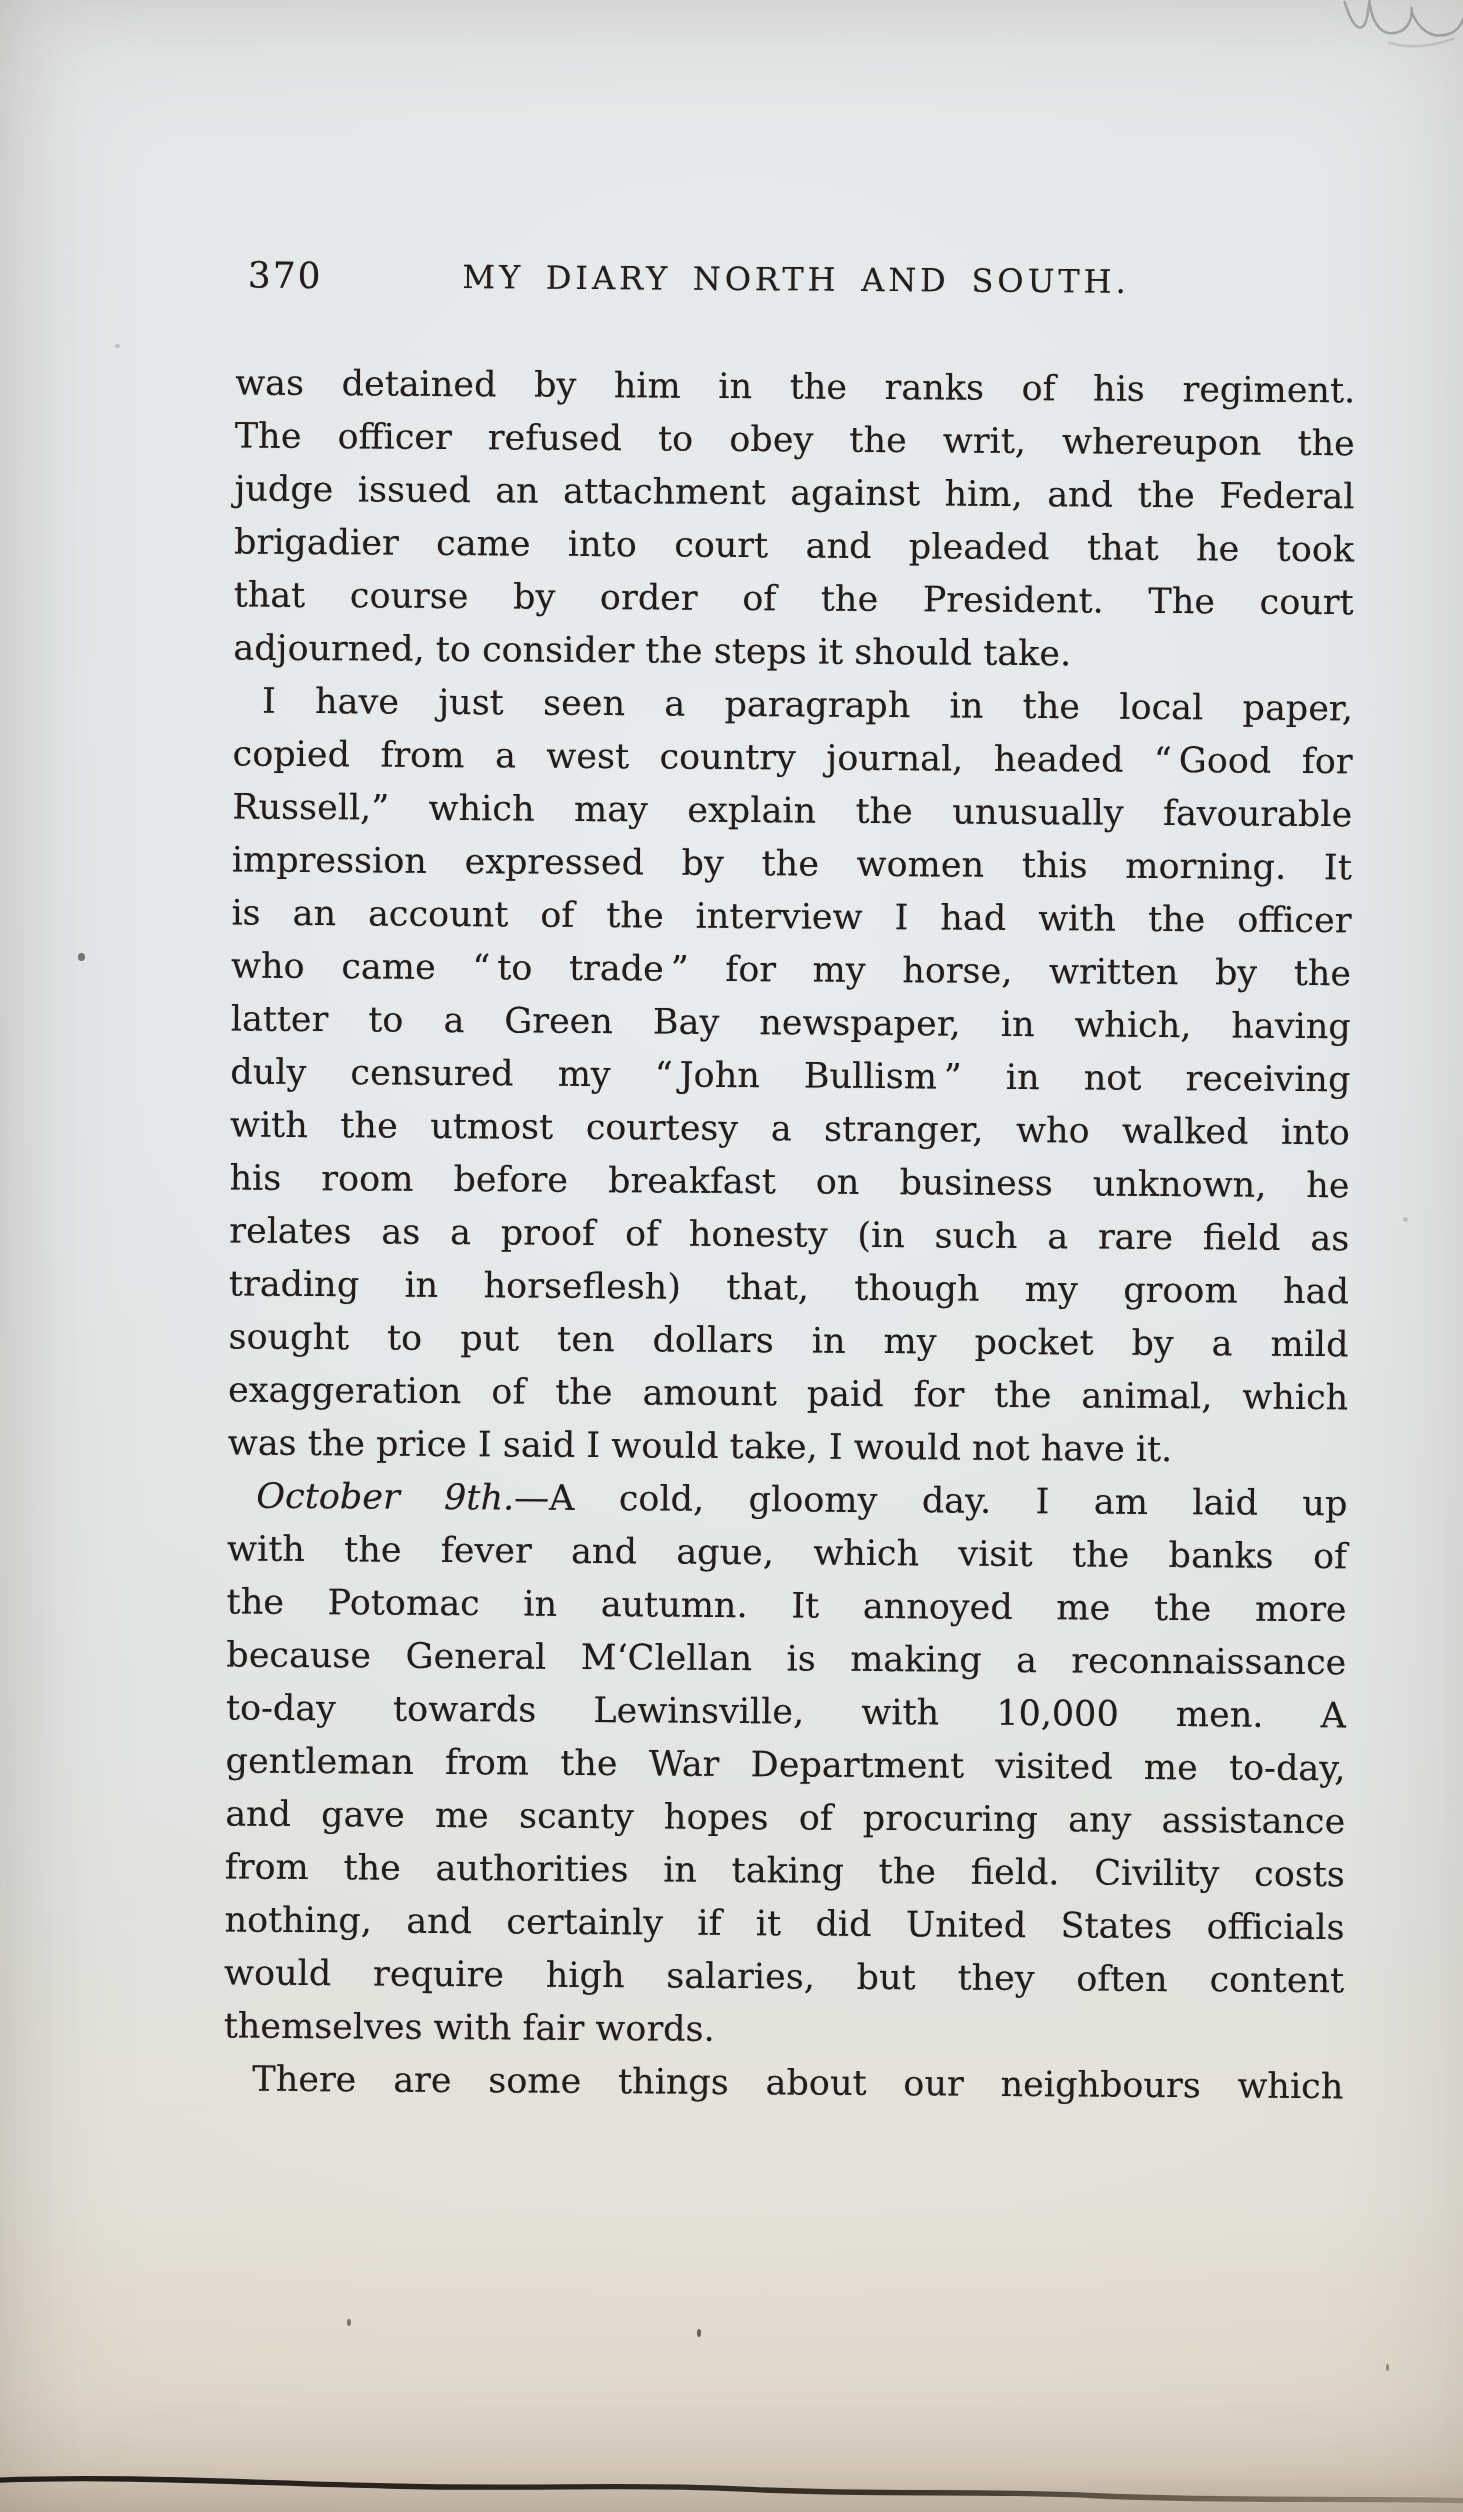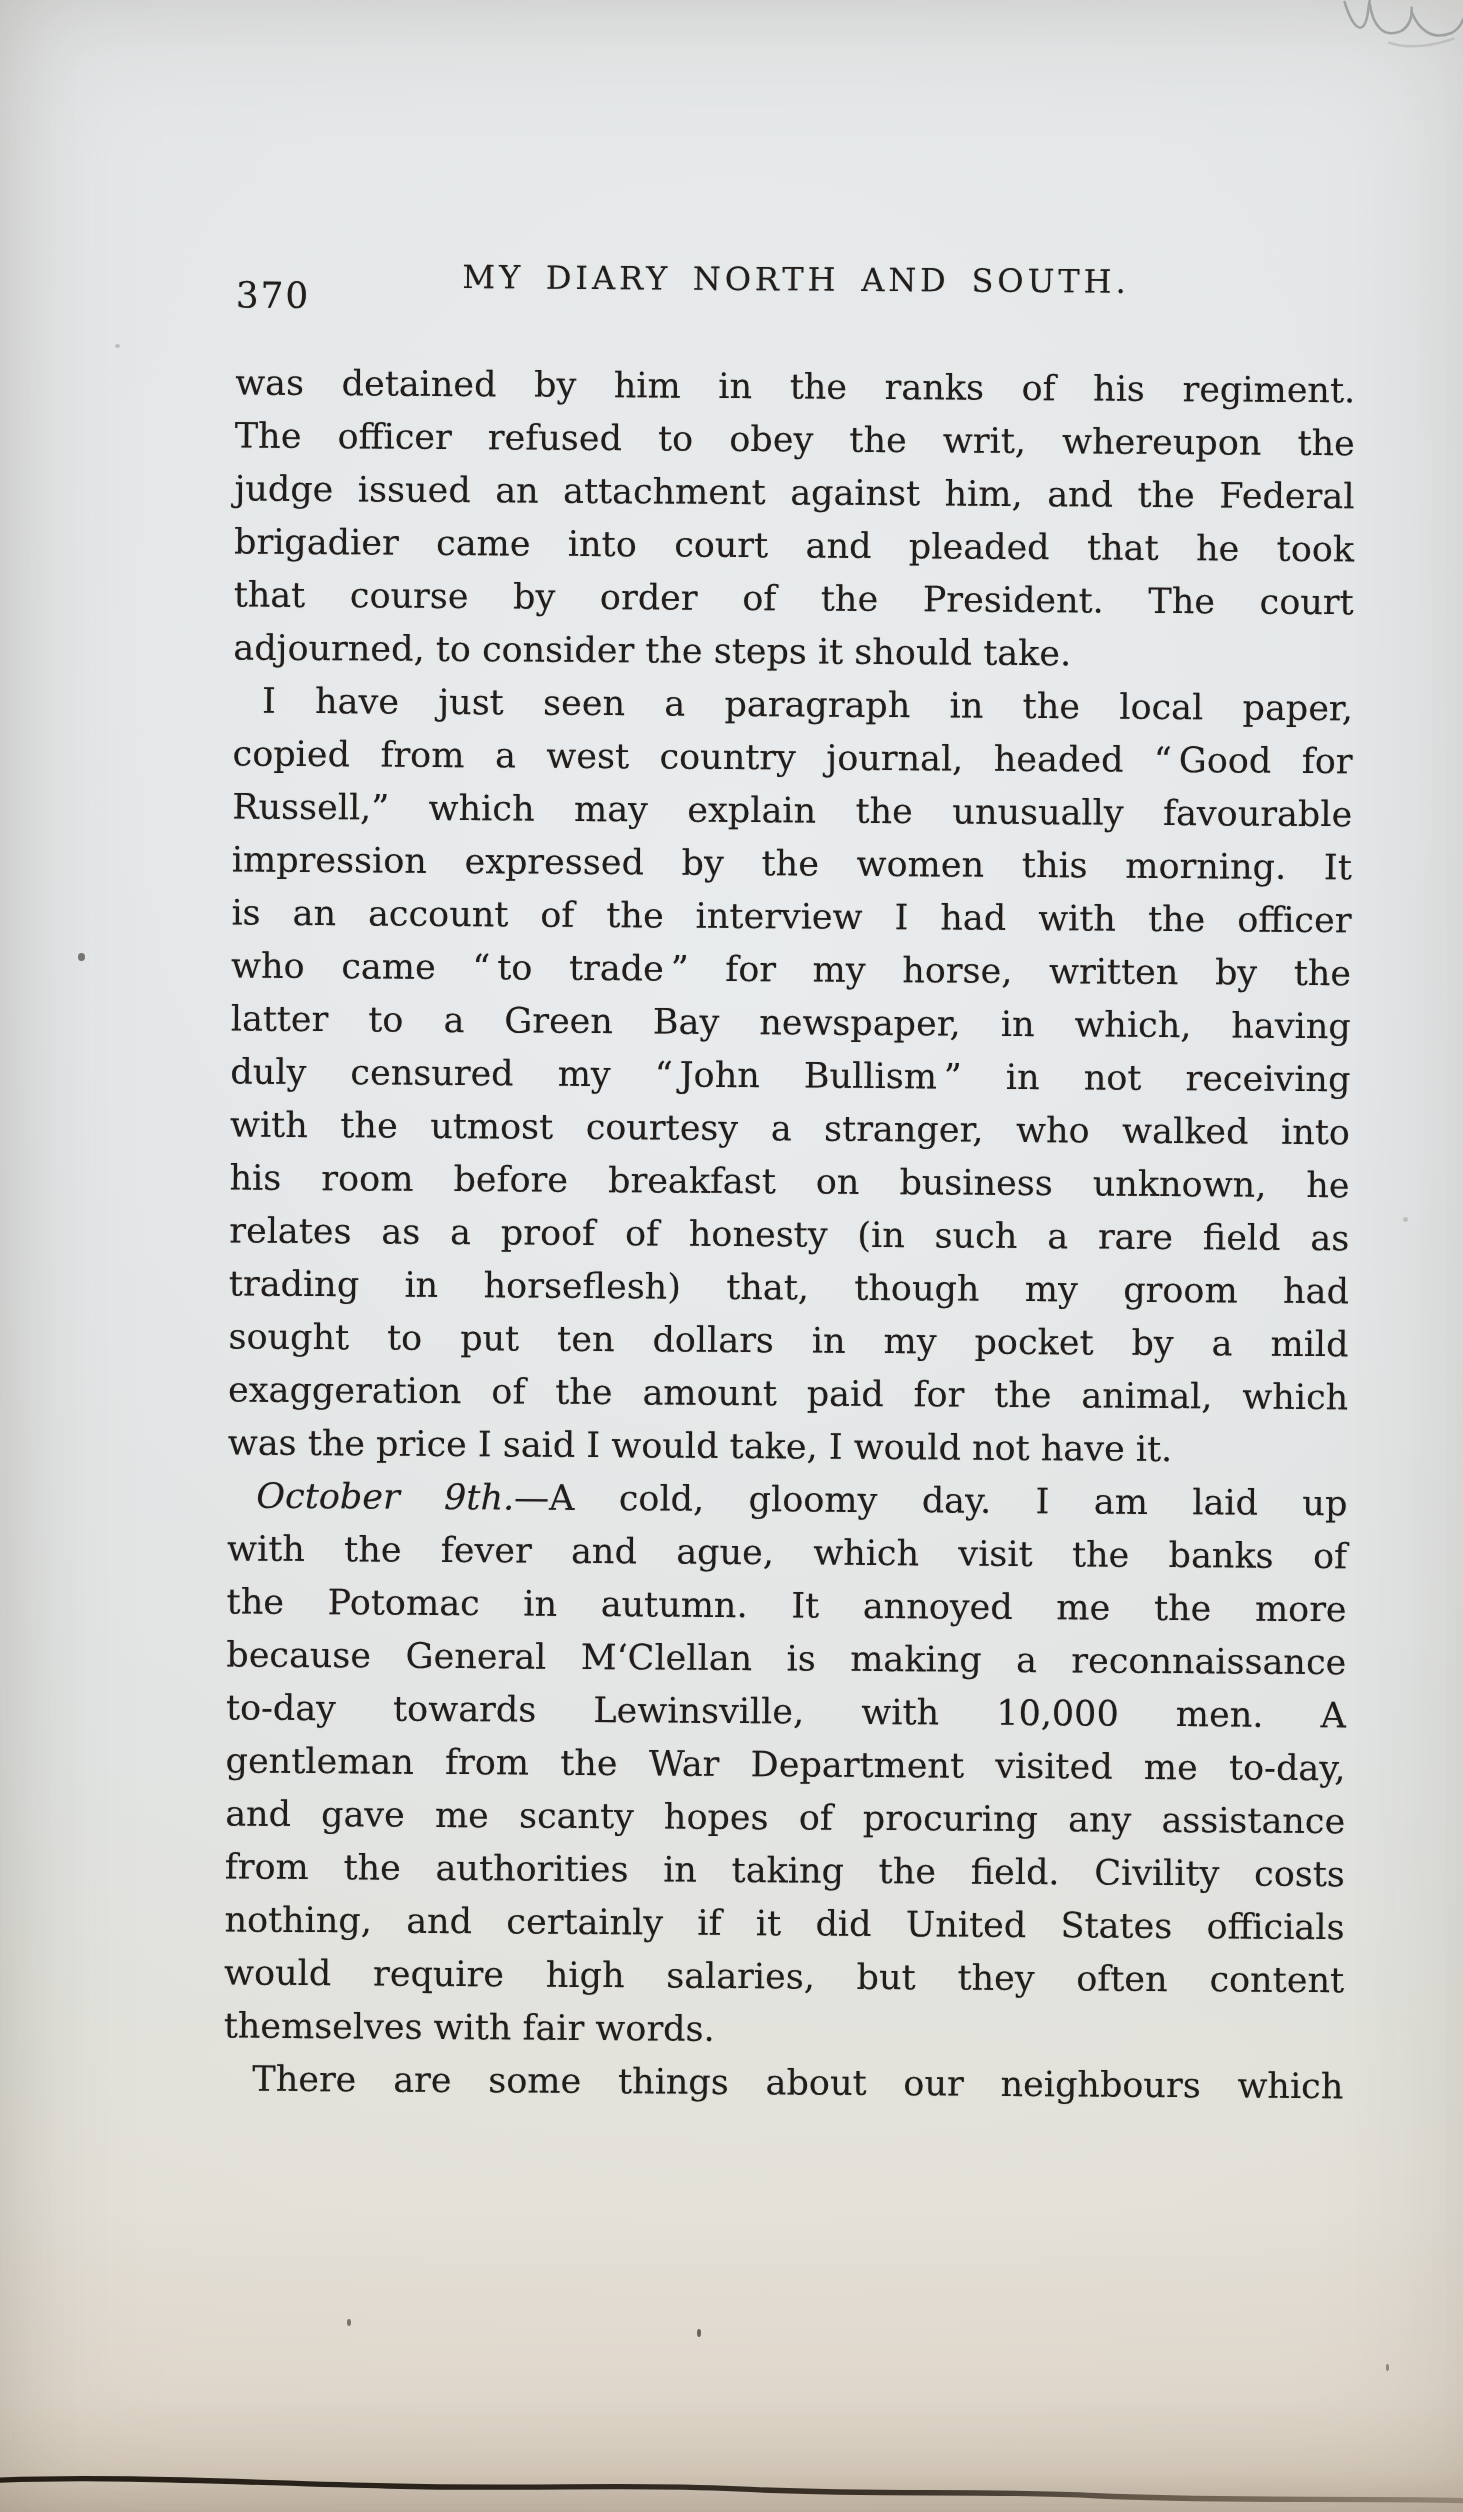--- a/index.html
+++ b/index.html
@@ -14,21 +14,21 @@
       radial-gradient(ellipse 120% 80% at 50% 38%, rgba(255,255,255,0.10), rgba(0,0,0,0.045)),
       linear-gradient(180deg,#e9eced 0%,#e6e9eb 45%,#e5e8e6 70%,#e9e6dd 88%,#e6ddd0 95.5%,#ddd1c1 98.4%,#cdbfae 100%);
     box-shadow:inset 0 0 136px rgba(120,110,95,0.22), inset 29px 0 87px -39px rgba(110,100,85,0.20);
   }
   .tilt{position:absolute;inset:0;transform:rotate(0.4deg);transform-origin:50% 45%;}
   .page-header{
     position:absolute;top:258px;left:230px;width:1120px;height:54px;
     color:#221e1b;text-shadow:0 0 1px rgba(34,30,27,0.45);
   }
   .page-number{
-    position:absolute;left:0;top:0;font-size:36px;letter-spacing:1.9px;margin-top:20px;
+    position:absolute;left:12px;top:0;font-size:36px;letter-spacing:1.9px;
   }
   .running-title{
     position:absolute;left:0;right:0;top:1.9px;text-align:center;
     font-size:32px;letter-spacing:3.9px;word-spacing:7.8px;
   }
   .body-text{
     position:absolute;top:360px;left:230px;width:1120px;
     color:#211d1b;font-size:35px;line-height:53px;
     text-shadow:0 0 1px rgba(33,29,27,0.42);
   }

